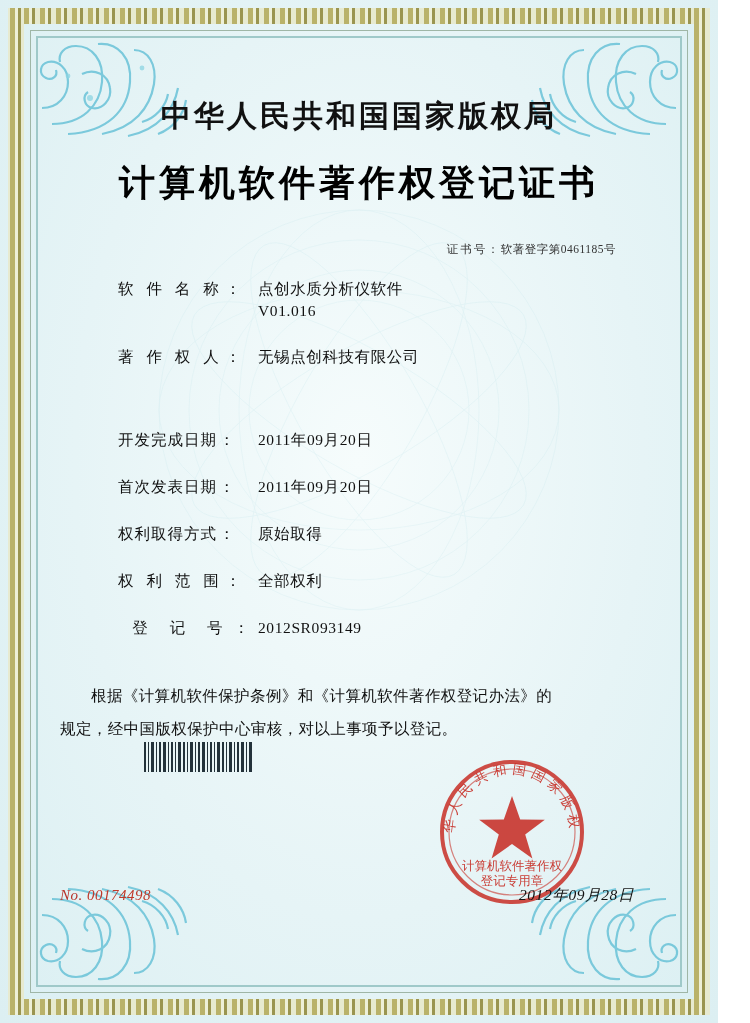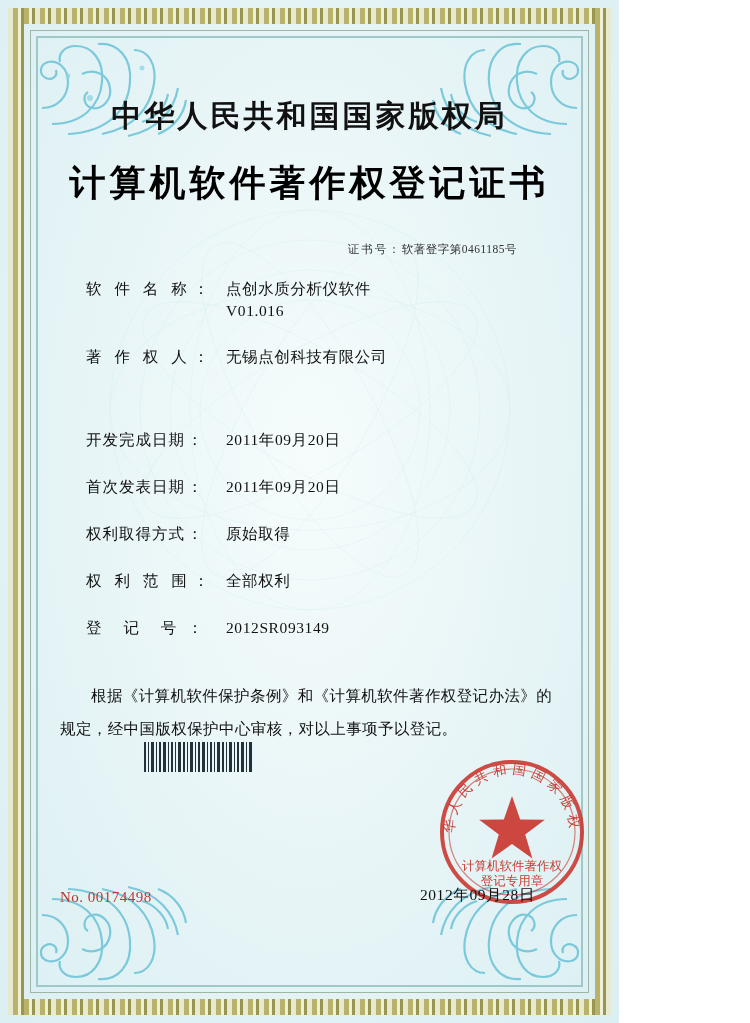--- a/index.html
+++ b/index.html
@@ -10,21 +10,21 @@
   body {
     width: 750px;
     height: 1023px;
     font-family: "Liberation Serif", serif;
     overflow: hidden;
   }
 
   
   .certificate {
     position: relative;
-    width: 619px;
+    width: 718px;
     height: 1023px;
     background: #e9f6f7;
     background:
       radial-gradient(ellipse at 50% 42%, #f3fbfb 0%, #e3f3f5 55%, #dceff2 100%);
     box-sizing: border-box;
     overflow: hidden;
   }
 
   
   .border-outer {
@@ -130,22 +130,23 @@
     align-items: baseline;
     margin-bottom: 5px;
   }
   .field-label {
     width: 140px;
     flex: 0 0 140px;
     font-size: 15.5px;
     color: #111;
     letter-spacing: 1px;
     white-space: nowrap;
-  }
-  .field-label.spaced { letter-spacing: 9px; }
+    margin-left: 32px;
+  }
+  .field-label.spaced { letter-spacing: 9px; text-align: right; }
   .field-label.spaced2 { letter-spacing: 4.5px; }
   .field-colon { margin-left: 2px; }
   .field-value {
     font-size: 15.5px;
     color: #111;
     letter-spacing: .6px;
   }
   .field-value .line2 { display: block; margin-top: 2px; }
 
   .gap-lg { height: 36px; }
@@ -186,22 +187,23 @@
   }
   .seal svg { display: block; }
 
   
   .footer {
     position: absolute;
     left: 60px; right: 60px;
     top: 885px;
     display: flex;
     justify-content: space-between;
-    align-items: flex-end;
+    align-items: center;
     z-index: 7;
+    font-style: italic;
   }
   .serial {
     font-size: 15px;
     color: #c0392b;
     letter-spacing: .5px;
   }
   .serial .prefix { color: #b8332a; }
   .issue-date {
     font-size: 15.5px;
     color: #111;

